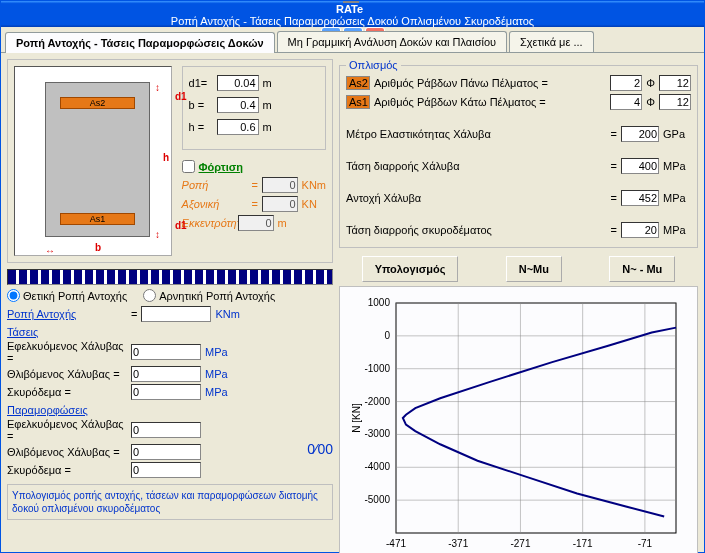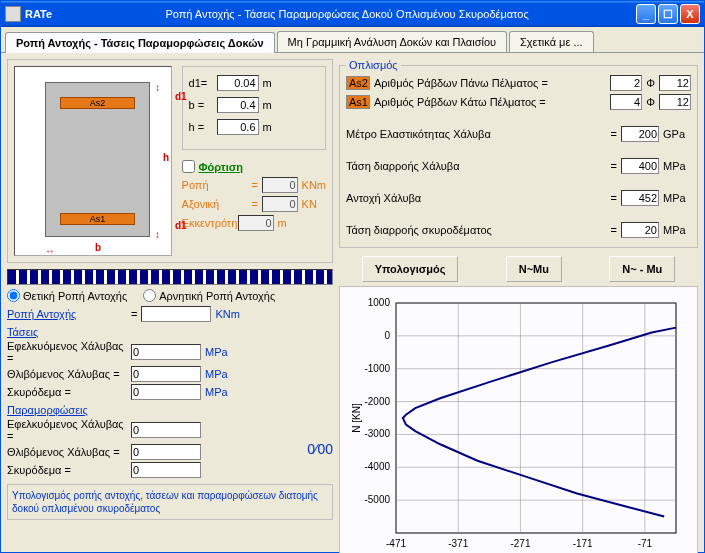--- a/index.html
+++ b/index.html
@@ -1,18 +1,18 @@
 <!DOCTYPE html>
 <html><head>
 <meta charset="utf-8">
 <style>
 * { box-sizing: border-box; margin: 0; padding: 0; font-family: Tahoma, Arial, sans-serif; font-size: 11px; }
 body { background: #ece9d8; overflow: hidden; }
 .window { width: 705px; height: 553px; background: #ece9d8; border: 1px solid #0054e3; position: relative; }
-.titlebar { height: 26px; background: linear-gradient(to bottom, #3a95ff 0%, #0054e3 10%, #0054e3 90%, #003db5 100%); display: flex; align-items: center; padding: 0 4px; color: white; }
+.titlebar { height: 26px; background: linear-gradient(to bottom, #3a95ff 0%, #0054e3 10%, #0054e3 90%, #003db5 100%); display: flex; align-items: center; padding: 0 4px; color: white; flex-direction: column; }
 .titlebar .icon { width: 16px; height: 16px; background: #ddd; border: 1px solid #888; margin-right: 4px; }
 .titlebar .app { font-weight: bold; margin-right: 6px; }
 .titlebar .sub { font-weight: normal; flex: 1; text-align: center; }
 .titlebar .btns { display: flex; gap: 2px; }
 .titlebar .btn { width: 20px; height: 20px; border: 1px solid #fff; border-radius: 3px; display: flex; align-items: center; justify-content: center; color: white; font-weight: bold; }
 .titlebar .btn.min, .titlebar .btn.max { background: linear-gradient(#5fa6ff,#2877e8); }
 .titlebar .btn.close { background: linear-gradient(#f57a6f,#d1310a); }
 .tabs { display: flex; background: #ece9d8; padding: 4px 4px 0 4px; border-bottom: 1px solid #919b9c; }
 .tab { padding: 4px 10px; background: #f5f4ea; border: 1px solid #919b9c; border-bottom: none; border-radius: 3px 3px 0 0; margin-right: 2px; cursor: pointer; }
 .tab.active { background: #fcfcfe; font-weight: bold; position: relative; top: 1px; }
@@ -30,21 +30,21 @@
 .arrow { position: absolute; color: #d00; font-size: 10px; }
 .dim-inputs { border: 1px solid #bfbfbf; padding: 8px 6px; background: #ece9d8; }
 .dim-inputs .row { display: flex; align-items: center; margin-bottom: 6px; gap: 4px; }
 .dim-inputs .row label { width: 24px; }
 .dim-inputs input { width: 42px; text-align: right; border: 1px inset #888; padding: 1px 2px; background: #fff; }
 .dim-inputs .unit { width: 14px; }
 .loading-box { margin-top: 10px; }
 .loading-box .chk { display: flex; align-items: center; gap: 4px; margin-bottom: 4px; }
 .loading-box .chk label { color: #008000; text-decoration: underline; font-weight: bold; }
 .load-row { display: flex; align-items: center; margin-bottom: 3px; font-size: 10px; }
-.load-row .lbl { color: #e67817; width: 70px; }
+.load-row .lbl { color: #e67817; width: 70px; font-style: italic; }
 .load-row .eq { width: 10px; color: #e67817; }
 .load-row input { width: 36px; text-align: right; border: 1px inset #888; background: #f0f0f0; padding: 1px; }
 .load-row .unit { color: #e67817; margin-left: 4px; }
 fieldset { border: 1px solid #bfbfbf; padding: 4px 6px 6px 6px; margin-bottom: 4px; }
 fieldset legend { color: #0033cc; padding: 0 3px; }
 .rein-row { display: flex; align-items: center; gap: 4px; margin-bottom: 3px; font-size: 10px; }
 .rein-row .tag { background: #e67817; color: #000; padding: 0 2px; border: 1px solid #888; width: 24px; text-align: center; }
 .rein-row .txt { flex: 1; }
 .rein-row input { width: 32px; text-align: right; border: 1px inset #888; padding: 1px; background: #fff; }
 .mat-row { display: flex; align-items: center; gap: 4px; margin-bottom: 3px; font-size: 10px; margin-top: 16px; }

